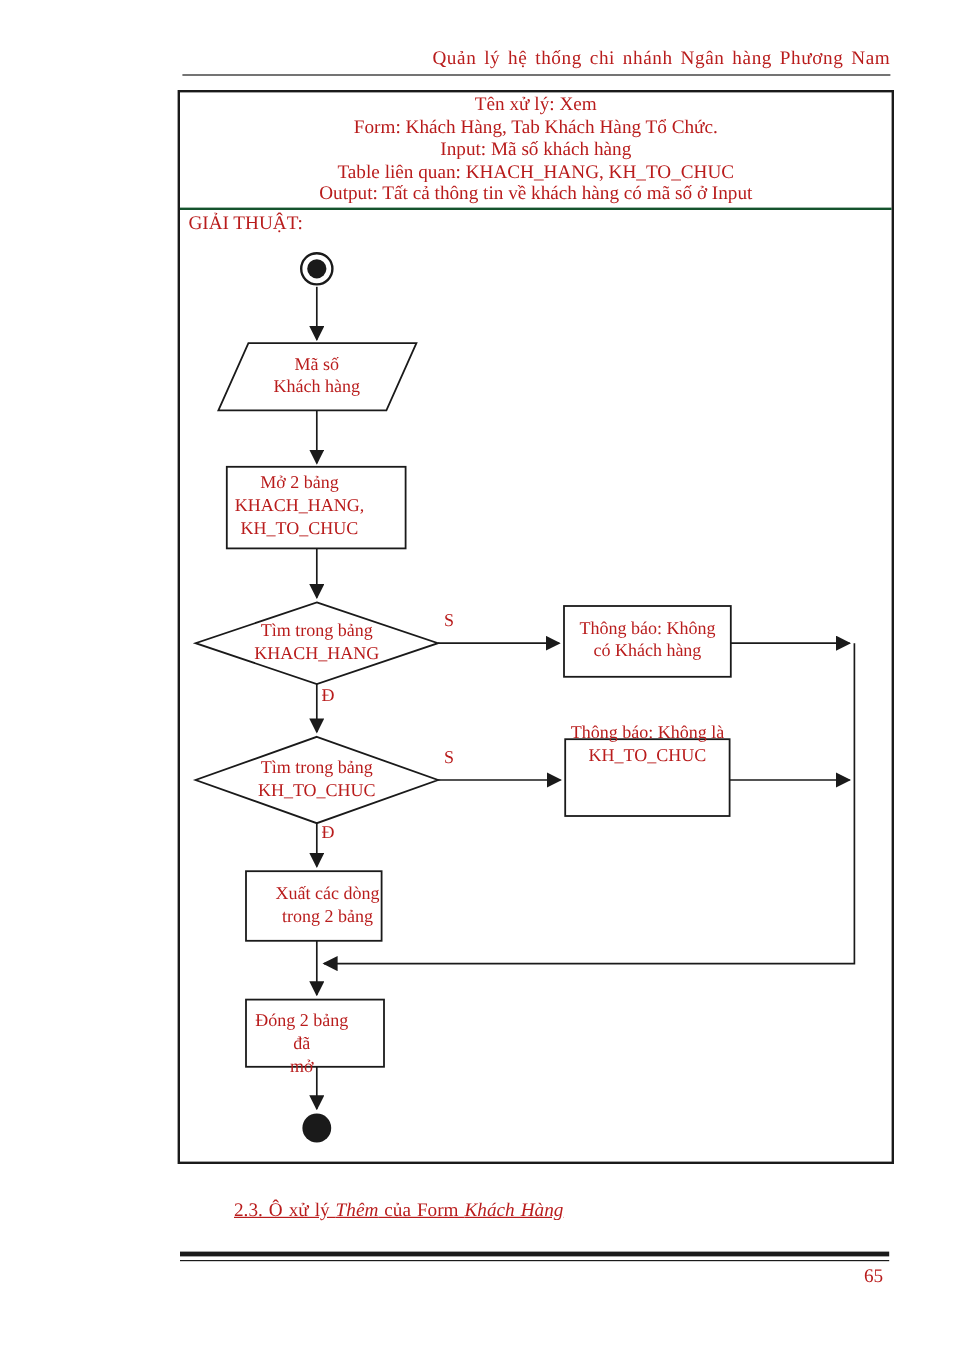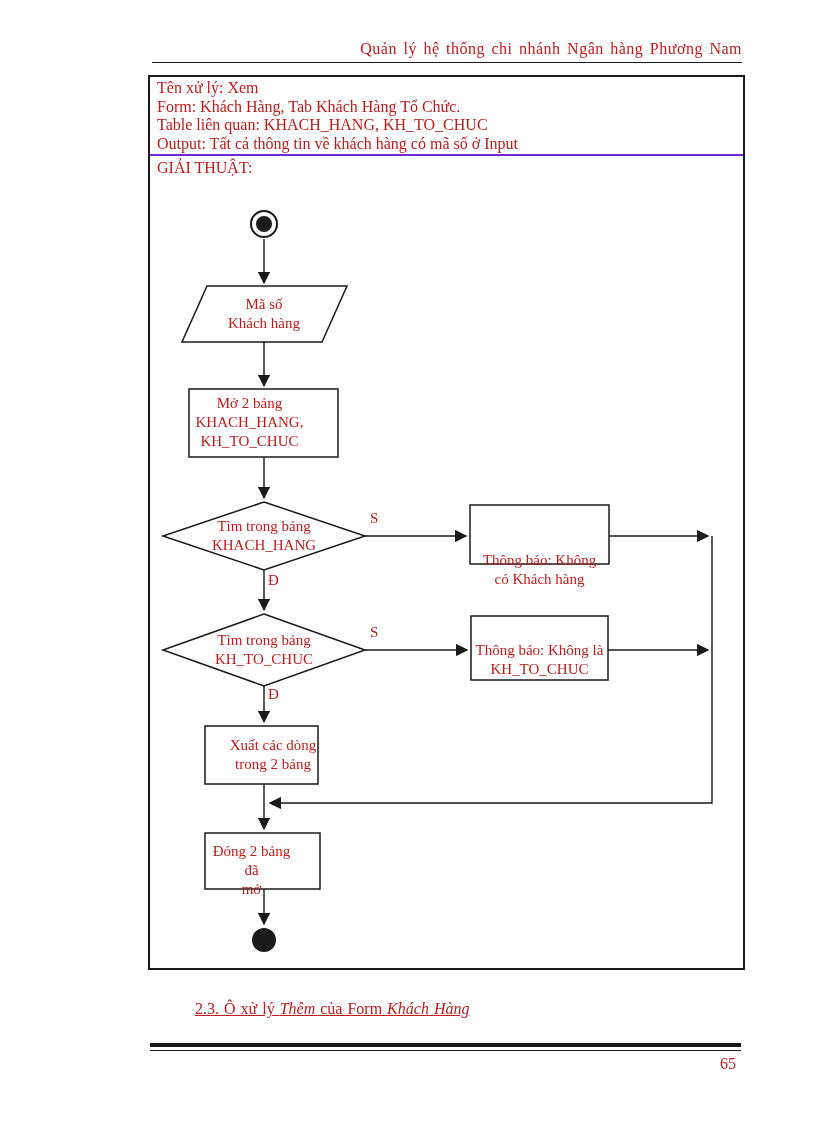--- a/index.html
+++ b/index.html
@@ -11,21 +11,21 @@
   .header {
     position:absolute; left:152px; top:40px; width:590px;
     text-align:right; font-size:16px; letter-spacing:0.5px;
     padding-bottom:4px; border-bottom:1px solid #1a1a1a;
     word-spacing:2px;
   }
   .doc-box {
     position:absolute; left:148px; top:75px; width:593px; height:891px;
     border:2px solid #1a1a1a; background:#ffffff;
   }
-  .spec { padding:2px 7px 1px 7px; font-size:16px; line-height:18.5px; border-bottom:2px solid #6d28d9; }
+  .spec { padding:2px 7px 1px 7px; font-size:16px; line-height:18.5px; border-bottom:2px solid #14532d;text-align:center; }
   .section-label { padding:2px 7px; font-size:16px; line-height:19px; }
   .fc-svg { position:absolute; left:0; top:0; }
   .nlabel { position:absolute; text-align:center; font-size:15px; line-height:19px; }
   .blabel { position:absolute; font-size:15px; }
   .caption {
     position:absolute; left:195px; top:1000px; font-size:16px;
     text-decoration:underline; word-spacing:1px;
   }
   .caption .it { font-style:italic; }
   .footrule {
@@ -39,20 +39,21 @@
 
 <div class="page">
 
   <div class="header">Quản lý hệ thống chi nhánh Ngân hàng Phương Nam</div>
 
   <div class="doc-box">
 
     <div class="spec">
       <div>Tên xử lý: Xem</div>
       <div>Form: Khách Hàng, Tab Khách Hàng Tổ Chức.</div>
+      <div>Input: Mã số khách hàng</div>
       <div>Table liên quan: KHACH_HANG, KH_TO_CHUC</div>
       <div>Output: Tất cả thông tin về khách hàng có mã số ở Input</div>
     </div>
     <div class="section-label">GIẢI THUẬT:</div>
 
     <svg class="fc-svg" width="593" height="891" viewBox="0 0 593 891">
       <defs>
         <marker id="arr" viewBox="0 0 10 10" refX="9" refY="5" markerWidth="9" markerHeight="9" orient="auto-start-reverse">
           <path d="M0,0 L10,5 L0,10 z" fill="#1a1a1a"></path>
         </marker>
@@ -99,31 +100,31 @@
       <div>Mở 2 bảng</div>
       <div>KHACH_HANG,</div>
       <div>KH_TO_CHUC</div>
     </div>
 
     <div class="nlabel" style="left:14px; top:440px; width:200px;">
       <div>Tìm trong bảng</div>
       <div>KHACH_HANG</div>
     </div>
 
-    <div class="nlabel" style="left:320px; top:438px; width:139px;margin-top:36px;">
+    <div class="nlabel" style="left:320px; top:438px; width:139px;">
       <div>Thông báo: Không</div>
       <div>có Khách hàng</div>
     </div>
 
     <div class="nlabel" style="left:14px; top:554px; width:200px;">
       <div>Tìm trong bảng</div>
       <div>KH_TO_CHUC</div>
     </div>
 
-    <div class="nlabel" style="left:321px; top:564px; width:137px;">
+    <div class="nlabel" style="left:321px; top:525px; width:137px;">
       <div>Thông báo: Không là</div>
       <div>KH_TO_CHUC</div>
     </div>
 
     <div class="nlabel" style="left:55px; top:659px; width:136px;">
       <div>Xuất các dòng</div>
       <div>trong 2 bảng</div>
     </div>
 
     <div class="nlabel" style="left:55px; top:765px; width:93px;">

